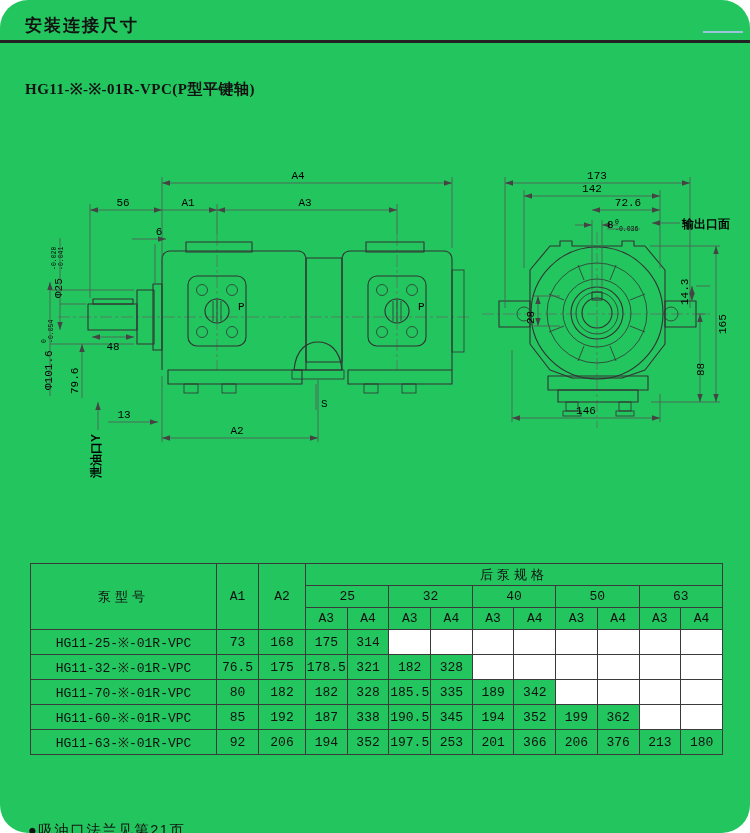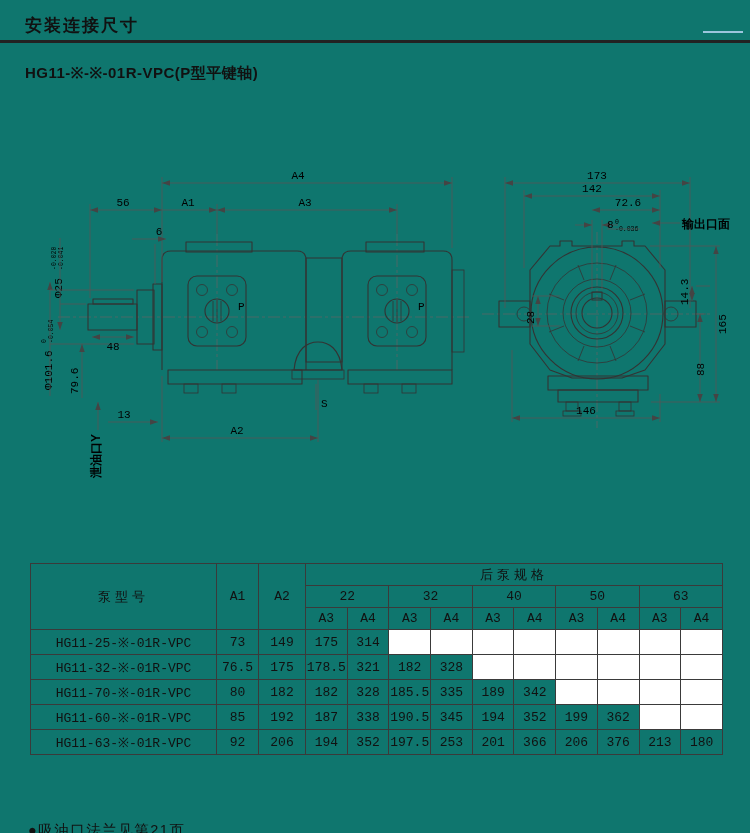--- a/index.html
+++ b/index.html
@@ -1,22 +1,22 @@
 <!DOCTYPE html>
 <html><head>
 <meta charset="utf-8">
 <style>
   html,body{margin:0;padding:0;background:#fff;}
-  .page{position:relative;width:750px;height:833px;background:#0f766e;overflow:hidden;
-        font-family:"Liberation Sans",sans-serif;color:#111;}
+  .page{position:relative;width:750px;height:833px;background:#22c55e;overflow:hidden;
+        font-family:"Liberation Sans",sans-serif;color:#111;border-radius:28px;}
   .title{position:absolute;left:25px;top:14px;font-size:17px;font-weight:bold;letter-spacing:2px;}
   .rule{position:absolute;left:0;top:40px;width:750px;height:3px;background:#222;}
   .accent{position:absolute;left:703px;top:31px;width:40px;height:2px;background:#9cc5dd;}
-  .subtitle{position:absolute;left:25px;top:62px;font-size:15px;font-weight:bold;
-            font-family:Liberation Sans, sans-serif;letter-spacing:0.5px;}
+  .subtitle{position:absolute;left:25px;top:78px;font-size:15px;font-weight:bold;
+            font-family:Liberation Serif, serif;letter-spacing:0.5px;}
   svg.drawing{position:absolute;left:0;top:148px;}
   .ol{stroke:#333;stroke-width:1.1;fill:none;stroke-linejoin:round;}
   .ol2{stroke:#333;stroke-width:0.8;fill:none;}
   .dl{stroke:#555;stroke-width:0.8;fill:none;}
   .cl{stroke:#666;stroke-width:0.7;fill:none;stroke-dasharray:12 3 3 3;}
   text.d{font:11px "Liberation Mono",monospace;fill:#000;}
   text.ds{font:6.5px "Liberation Mono",monospace;fill:#000;}
   text.dc{font:bold 12px "Liberation Sans",sans-serif;fill:#000;}
   
   table.spec{position:absolute;left:30px;top:563px;border-collapse:collapse;table-layout:fixed;
@@ -269,21 +269,21 @@
       <col span="10" style="width:41.7px">
     </colgroup>
     <tbody>
       <tr class="h">
         <th class="cn" rowspan="3">泵型号</th>
         <th rowspan="3">A1</th>
         <th rowspan="3">A2</th>
         <th class="cn" colspan="10">后泵规格</th>
       </tr>
       <tr class="h">
-        <th colspan="2">22</th>
+        <th colspan="2">25</th>
         <th colspan="2">32</th>
         <th colspan="2">40</th>
         <th colspan="2">50</th>
         <th colspan="2">63</th>
       </tr>
       <tr class="h">
         <th>A3</th>
         <th>A4</th>
         <th>A3</th>
         <th>A4</th>
@@ -291,21 +291,21 @@
         <th>A4</th>
         <th>A3</th>
         <th>A4</th>
         <th>A3</th>
         <th>A4</th>
       </tr>
 
       <tr>
         <td>HG11-25-※-01R-VPC</td>
         <td>73</td>
-        <td>149</td>
+        <td>168</td>
         <td>175</td>
         <td>314</td>
         <td class="nocell"></td>
           <td class="nocell"></td>
         <td class="nocell"></td>
           <td class="nocell"></td>
         <td class="nocell"></td>
           <td class="nocell"></td>
         <td class="nocell"></td>
           <td class="nocell"></td>

